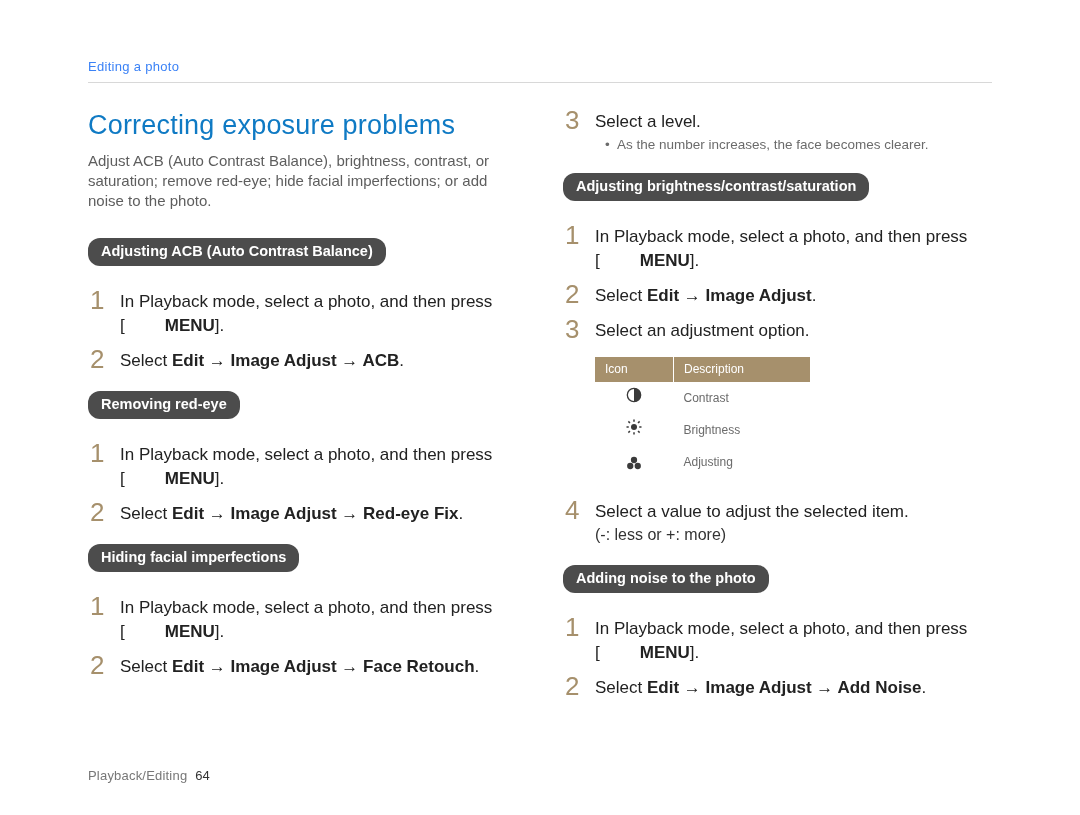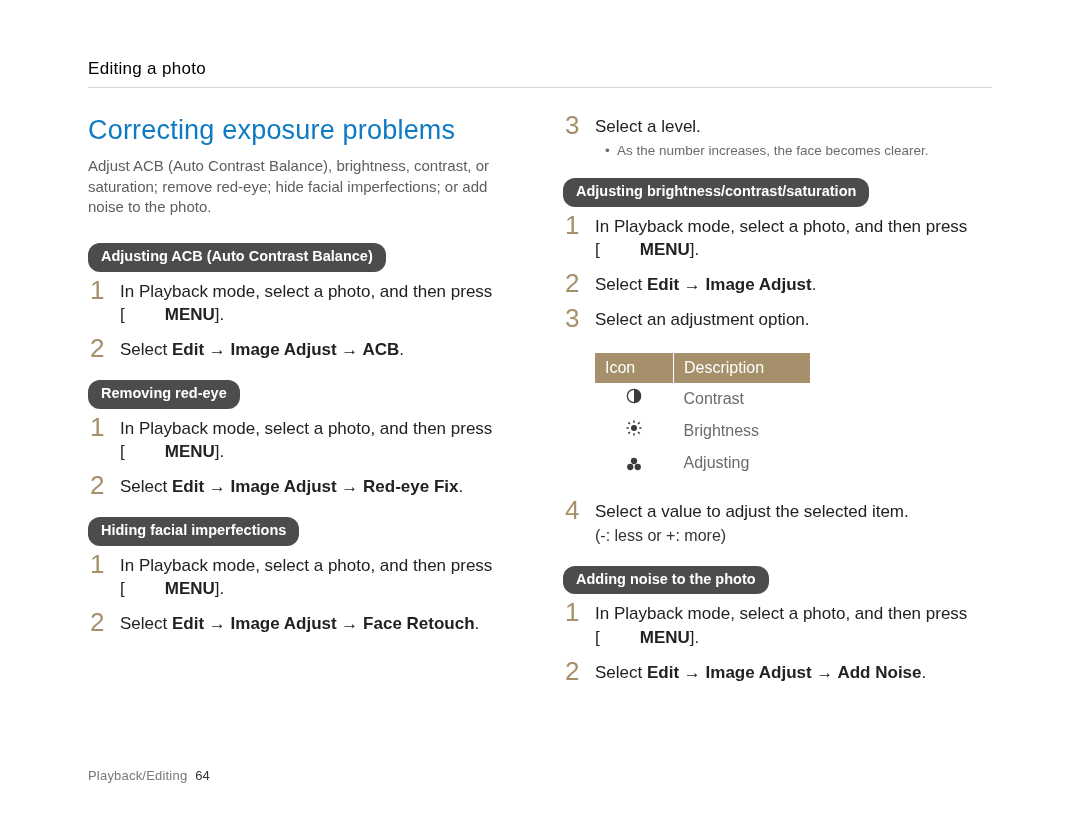--- a/index.html
+++ b/index.html
@@ -14,22 +14,22 @@
     line-height: 1.35;
   }
   .page {
     padding: 58px 88px 30px 88px;
     box-sizing: border-box;
     display: flex;
     flex-direction: column;
     height: 100%;
   }
   .header {
-    color: #000000;
-    font-size: 17px;
+    color: #3b82f6;
+    font-size: 13px;
     font-weight: 400;
     padding-bottom: 6px;
     margin-bottom: 18px;
     border-bottom: 1px solid #D8D8D8;
     letter-spacing: 0.3px;
   }
   .cols {
     display: flex;
     gap: 46px;
     flex: 1;
@@ -51,21 +51,21 @@
     margin: 0 0 20px 0;
   }
   .pill {
     display: inline-block;
     background: #4C4C4C;
     color: #ffffff;
     font-size: 14.5px;
     font-weight: 700;
     padding: 4px 13px 5px 13px;
     border-radius: 12px;
-    margin: 6px 0 5px 0;
+    margin: 6px 0 21px 0;
   }
   .steps { margin: 0 0 12px 0; }
   .step {
     display: flex;
     align-items: flex-start;
     gap: 12px;
     margin: 0 0 8px 0;
     padding-left: 2px;
   }
   .step-num {
@@ -108,22 +108,22 @@
   }
   ul.bullets li::before {
     content: "•";
     position: absolute;
     left: -12px;
     color: #6B6B6B;
   }
   table.icon-table {
     border-collapse: collapse;
     width: 100%;
-    margin: 21px 0 10px 0;
-    font-size: 16px;
+    margin: 15px 0 10px 0;
+    font-size: 12px;
   }
   table.icon-table th {
     background: #A6906C;
     color: #ffffff;
     font-weight: 400;
     text-align: left;
     padding: 4px 10px;
   }
   table.icon-table th:first-child {
     border-right: 1px solid #ffffff;

